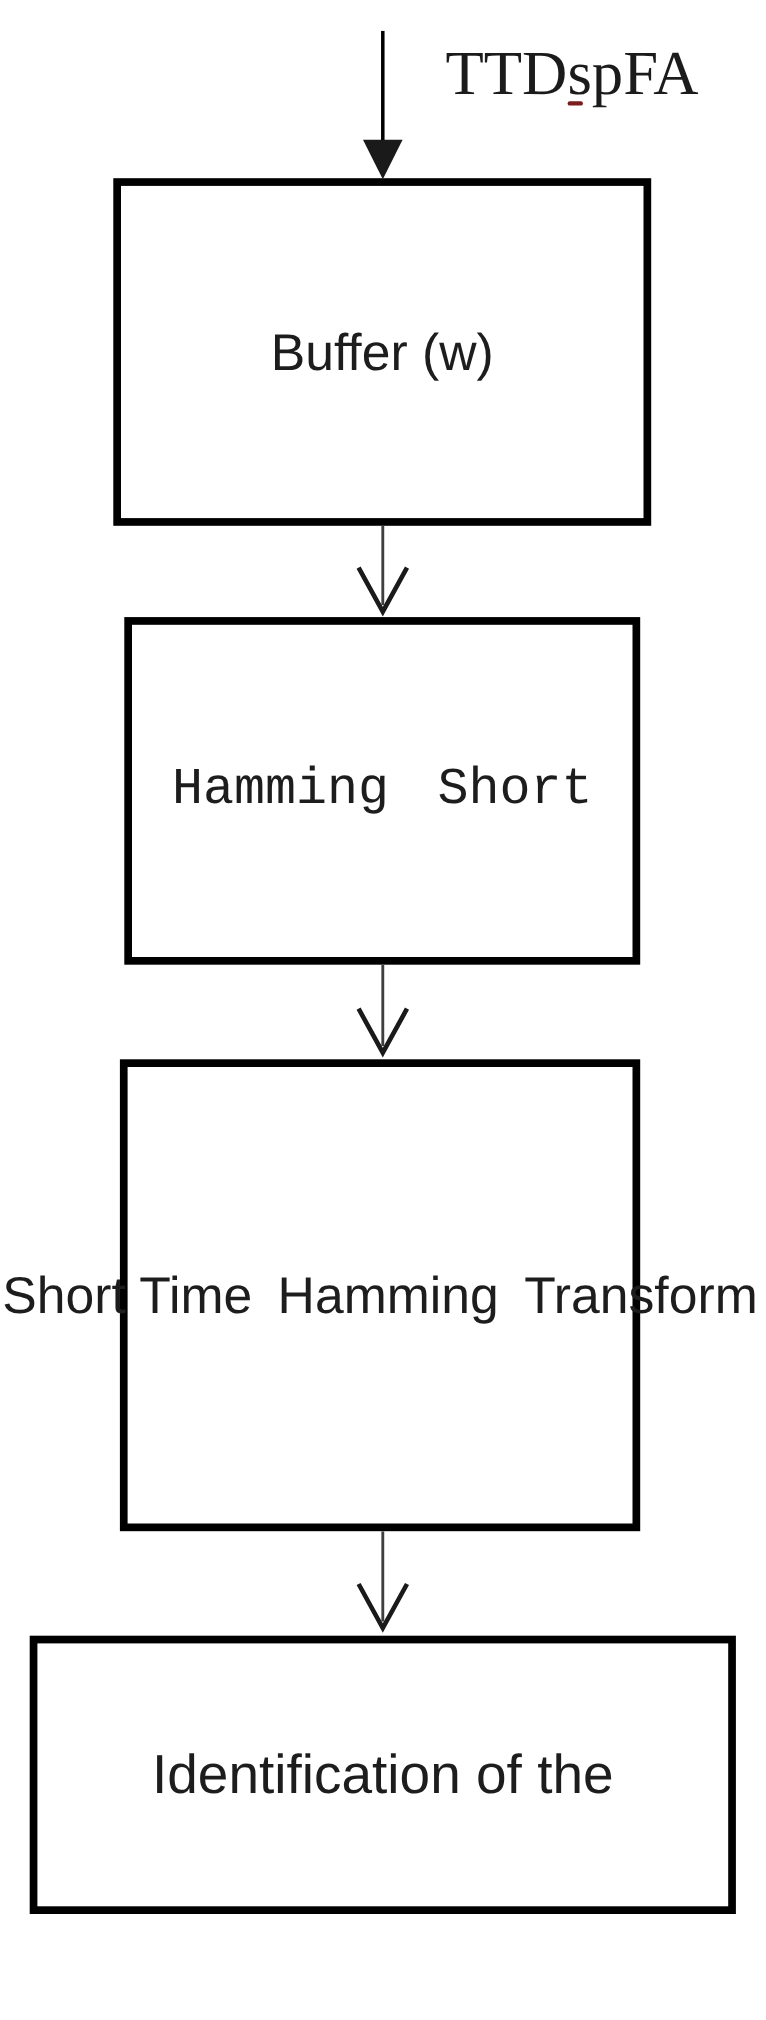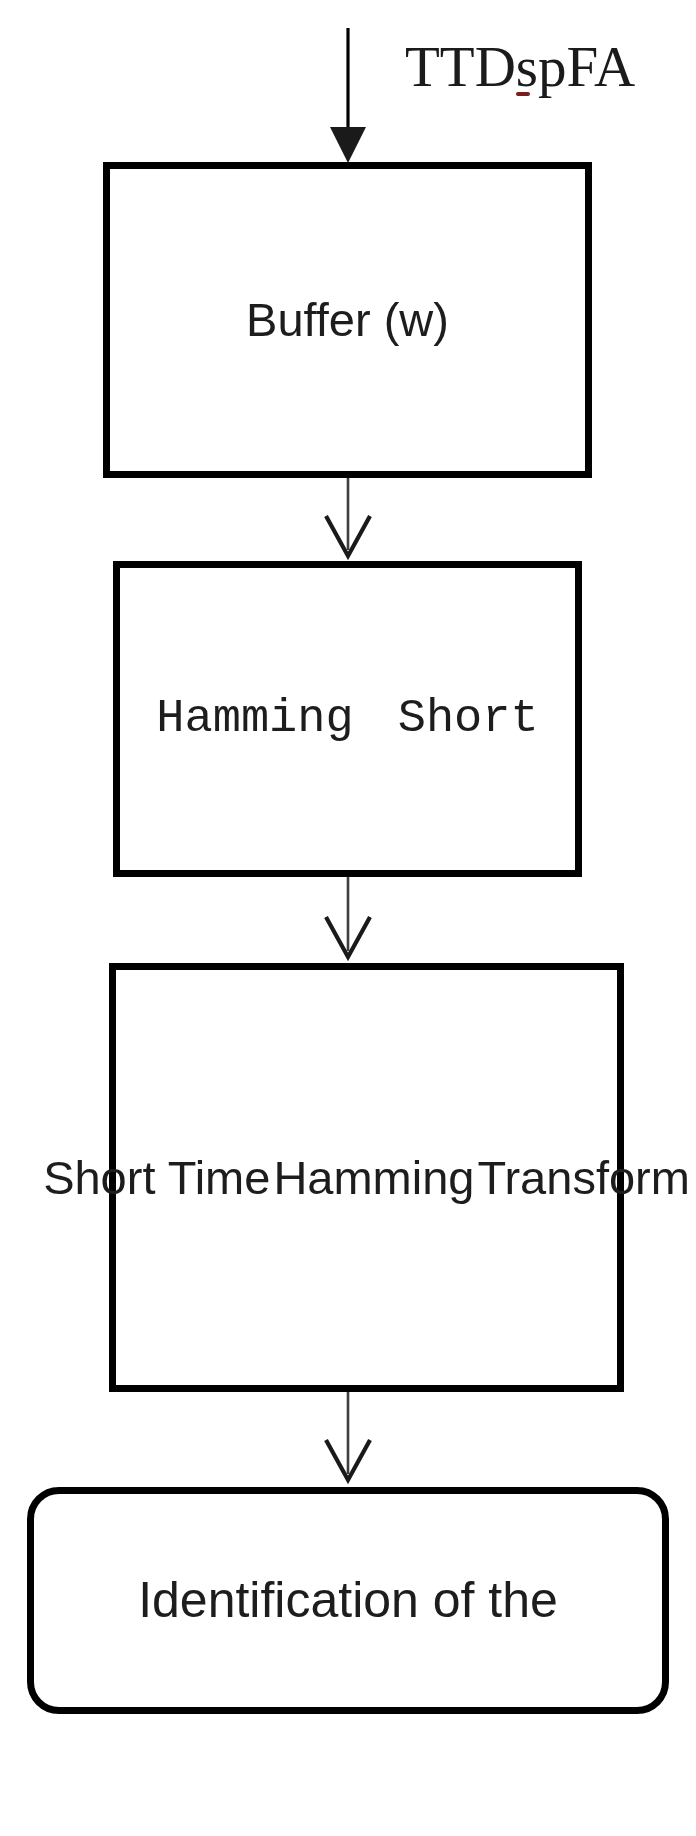--- a/index.html
+++ b/index.html
@@ -24,22 +24,22 @@
     text-align: center;
     color: #1d1d1d;
     font-size: 47px;
     line-height: 1.05;
   }
   .node .line { white-space: nowrap; }
   .node sup { font-size: 0.62em; line-height: 0; position: relative; top: -0.45em; }
 
   #node-buffer   { left: 103px; top: 162px;  width: 489px; height: 316px; gap: 44px; }
   #node-hamming  { left: 113px; top: 561px;  width: 469px; height: 316px; gap: 44px; font-family: Liberation Mono, monospace; }
-  #node-stft     { left: 109px; top: 963px;  width: 515px; height: 429px; gap: 3px; }
-  #node-identify { left: 27px;  top: 1487px; width: 642px; height: 227px; gap: 24px; font-size: 50px; border-radius: 32px; }
+  #node-stft     { left: 109px; top: 963px;  width: 473px; height: 429px; gap: 23px; }
+  #node-identify { left: 27px;  top: 1487px; width: 642px; height: 253px; gap: 24px; font-size: 50px; }
 
   .arrow-svg { position: absolute; display: block; }
   #input-arrow  { left: 329px; top: 28px;   width: 38px; height: 135px; }
   #flow-arrow-1 { left: 320px; top: 478px;  width: 56px; height: 83px; }
   #flow-arrow-2 { left: 320px; top: 877px;  width: 56px; height: 86px; }
   #flow-arrow-3 { left: 320px; top: 1392px; width: 56px; height: 95px; }
 
   .input-label {
     position: absolute;
     left: 405px; top: 34px;

